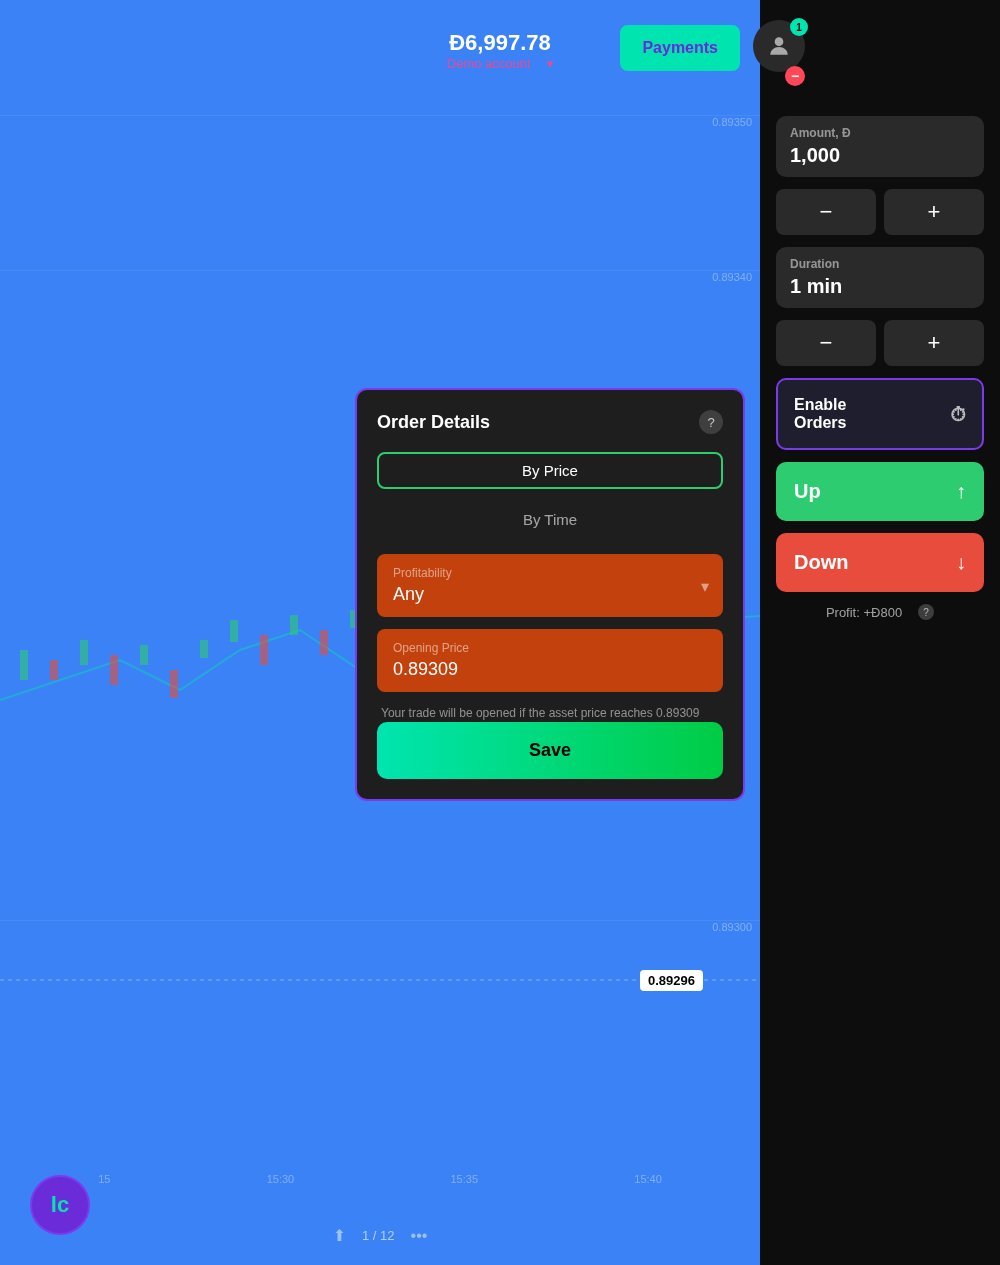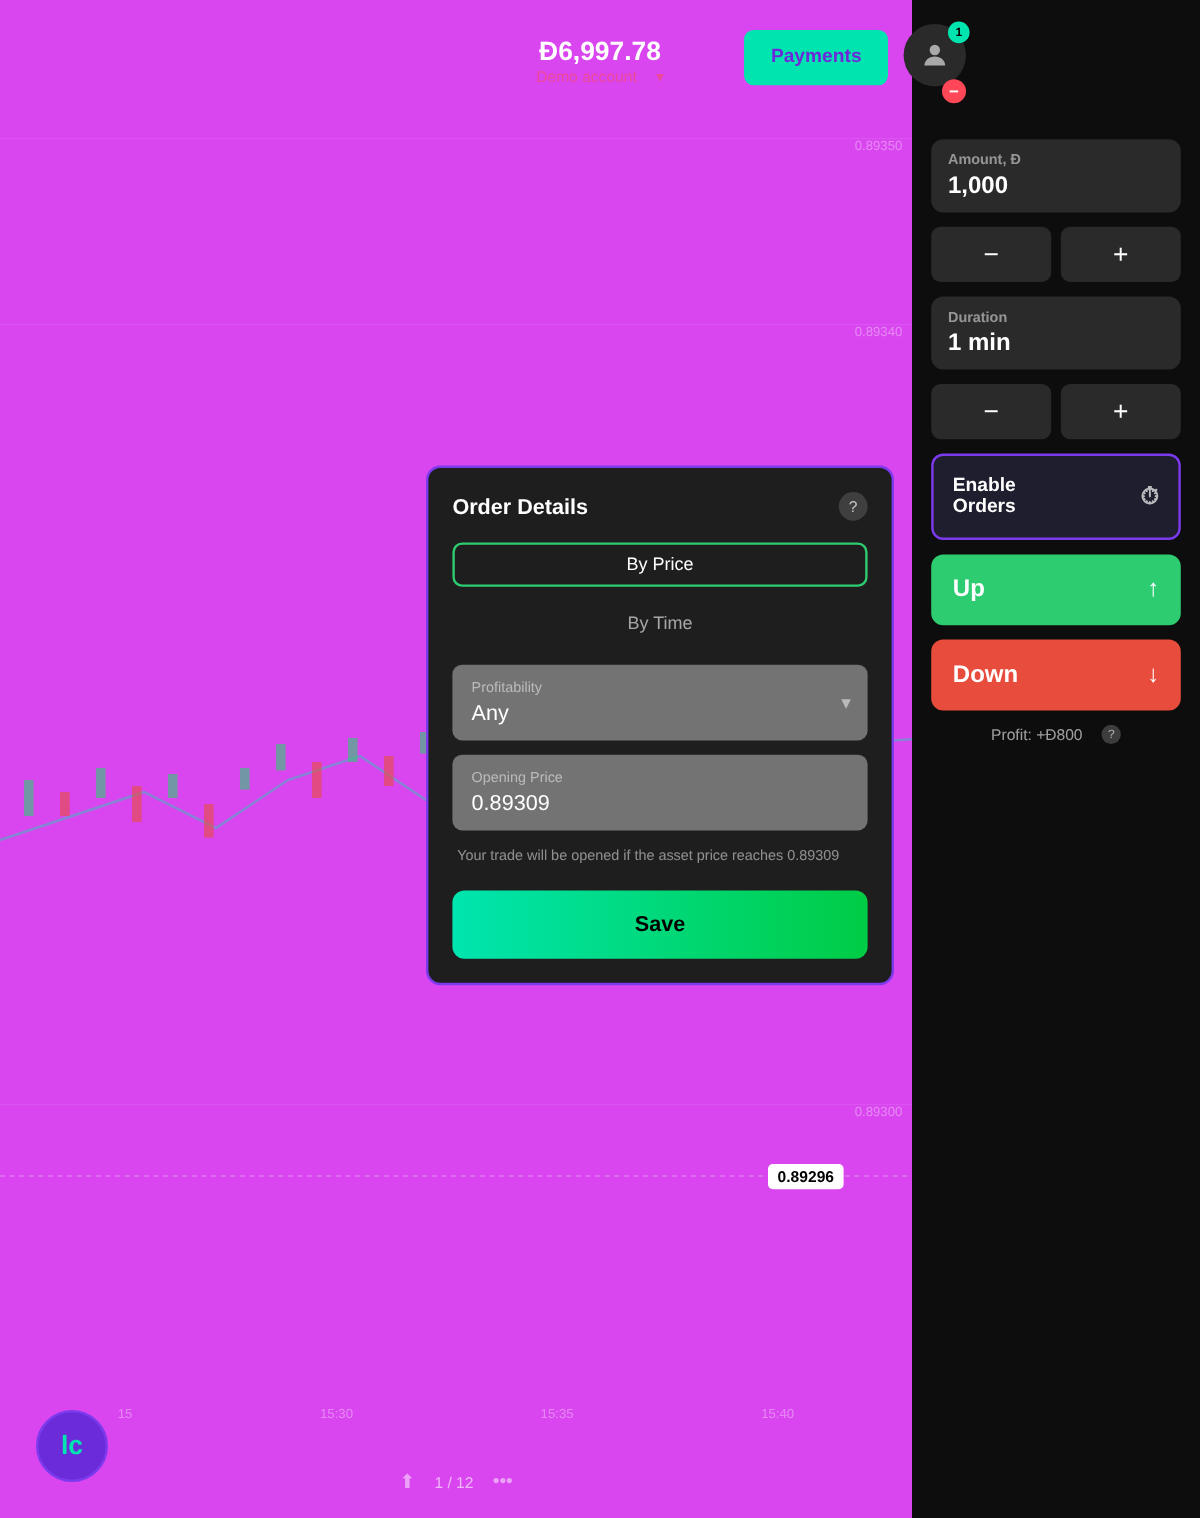--- a/index.html
+++ b/index.html
@@ -12,21 +12,21 @@
       overflow: hidden;
       position: relative;
     }
 
     
     .chart-area {
       position: absolute;
       top: 0; left: 0;
       width: 760px;
       height: 1265px;
-      background: #d946ef;
+      background: #3b82f6;
       overflow: hidden;
     }
 
     .chart-grid-line {
       position: absolute;
       right: 0;
       left: 0;
       border-top: 1px solid rgba(255,255,255,0.07);
       display: flex;
       align-items: center;
@@ -366,21 +366,21 @@
       font-weight: 500;
     }
 
     .tab-btn.active {
       border-color: #2ecc71;
       color: #fff;
       background: transparent;
     }
 
     .field-box {
-      background: #737373;
+      background: #c2410c;
       border-radius: 8px;
       padding: 12px 16px;
       margin-bottom: 12px;
       position: relative;
     }
 
     .field-label {
       color: rgba(255,255,255,0.5);
       font-size: 12px;
       margin-bottom: 4px;
@@ -398,21 +398,20 @@
       top: 50%;
       transform: translateY(-50%);
       color: rgba(255,255,255,0.5);
       font-size: 16px;
     }
 
     .trade-info {
       color: rgba(255,255,255,0.5);
       font-size: 12px;
       line-height: 1.5;
-      margin-bottom: 20px;
       padding: 0 4px;
     }
 
     .save-btn {
       width: 100%;
       background: linear-gradient(90deg, #00e5b0, #00cc44);
       border: none;
       border-radius: 10px;
       color: #000;
       font-size: 18px;

